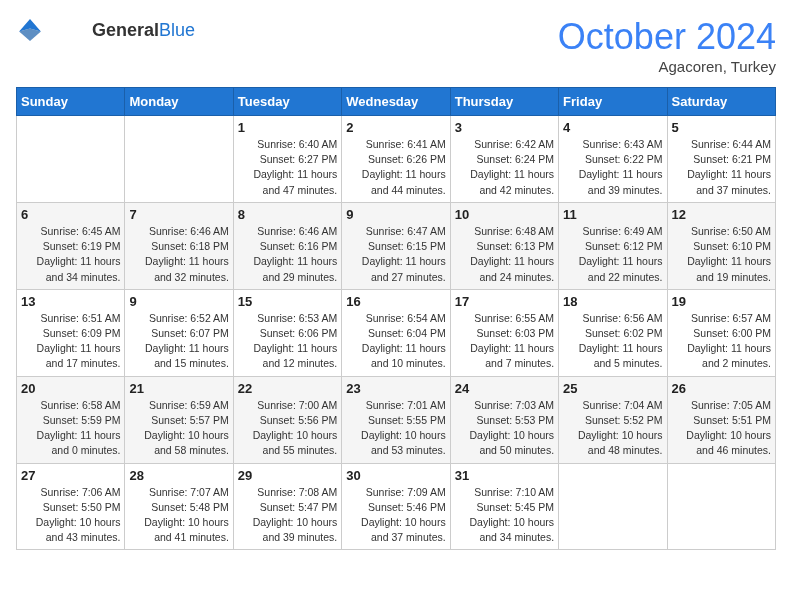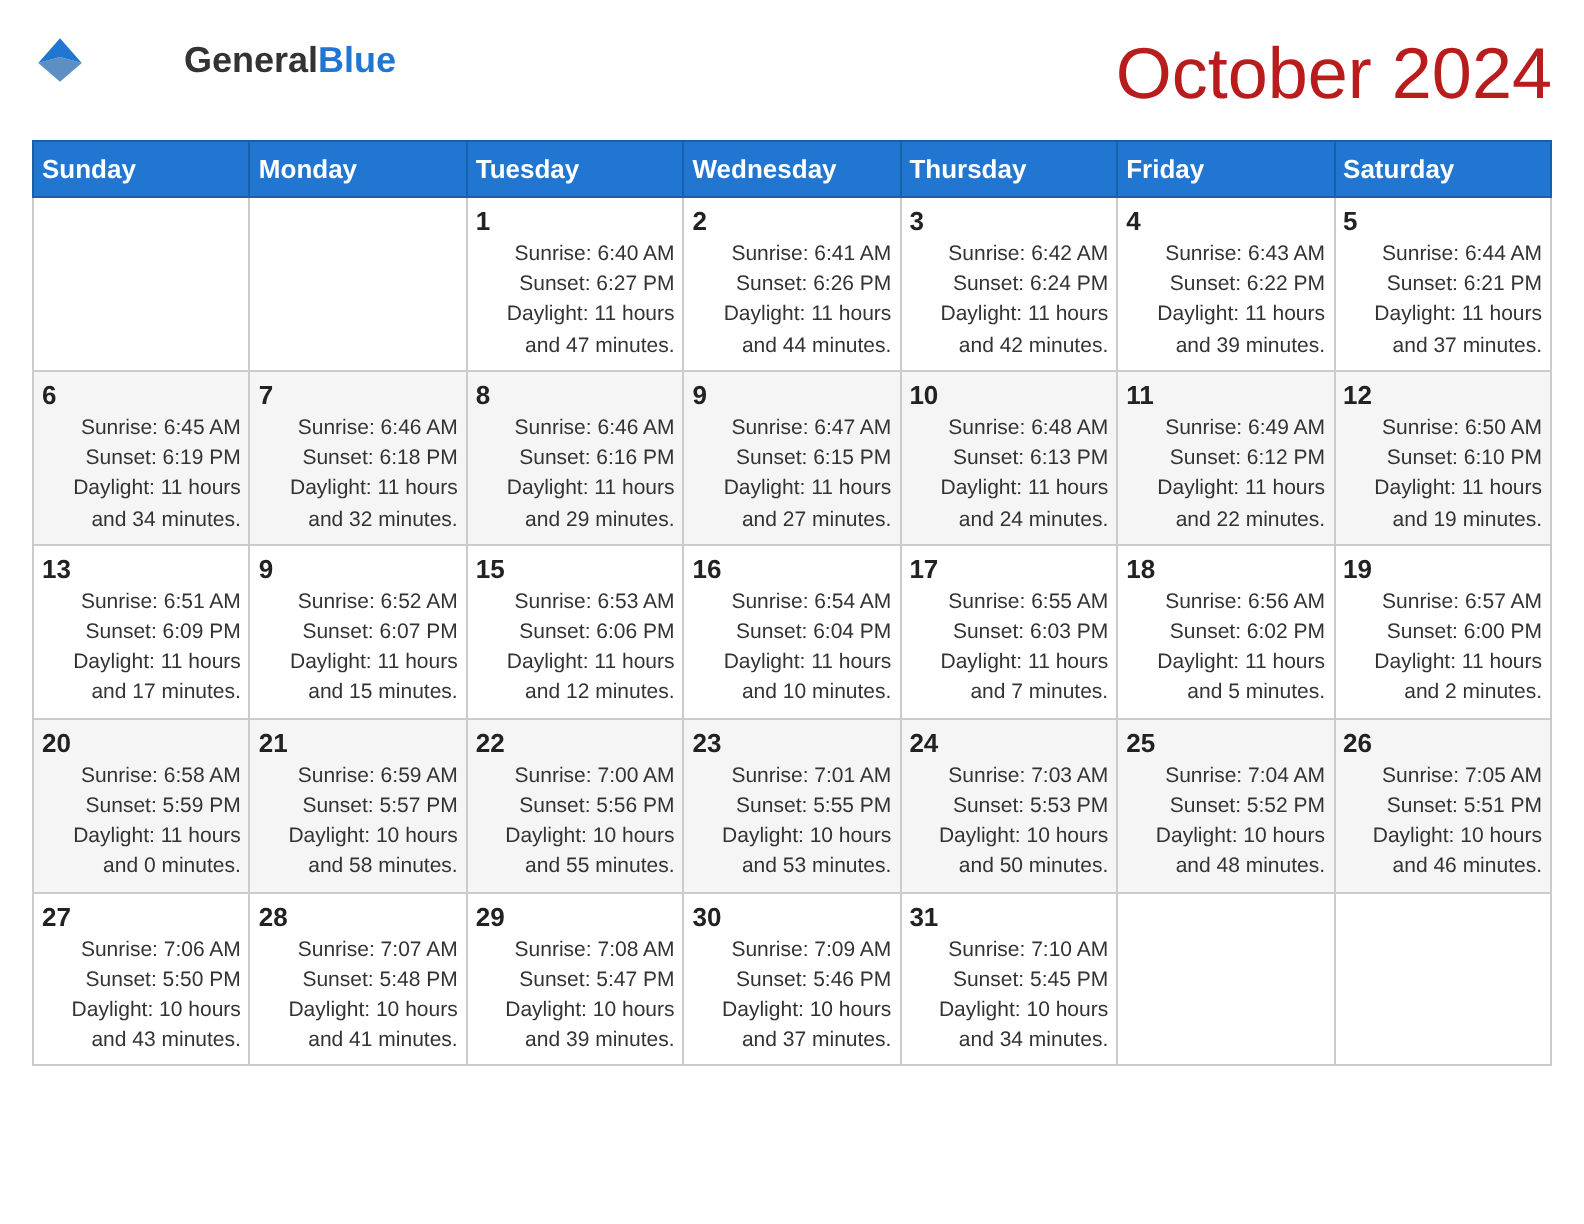--- a/index.html
+++ b/index.html
@@ -22,34 +22,34 @@
       gap: 4px;
     }
     .logo-text-general {
       font-size: 18px;
       font-weight: bold;
       color: #333;
       margin-left: 44px;
     }
     .logo-text-blue {
       font-size: 18px;
-      font-weight: bold;
+      font-weight: normal;
       color: #2176d2;
     }
     .logo-icon {
       width: 28px;
       height: 28px;
     }
     .title-block {
       text-align: right;
     }
     .month-title {
       font-size: 36px;
       font-weight: normal;
-      color: #b91c1c;
+      color: #3b82f6;
     }
     .subtitle {
       font-size: 15px;
       color: #444;
     }
     table {
       width: 100%;
       border-collapse: collapse;
       font-size: 11px;
     }
@@ -103,20 +103,21 @@
     <svg class="logo-icon" viewBox="0 0 36 36" xmlns="http://www.w3.org/2000/svg">
       <polygon points="18,4 32,20 18,16 4,20" fill="#2176d2"></polygon>
       <polygon points="18,16 32,20 18,32 4,20" fill="#1a5faa" opacity="0.7"></polygon>
     </svg>
     <div>
       <span class="logo-text-general">General</span><span class="logo-text-blue">Blue</span>
     </div>
   </div>
   <div class="title-block">
     <div class="month-title">October 2024</div>
+    <div class="subtitle">Agacoren, Turkey</div>
   </div>
 </div>
 
 <table>
   <thead>
     <tr>
     <th>Sunday</th>
         <th>Monday</th>
         <th>Tuesday</th>
         <th>Wednesday</th>

